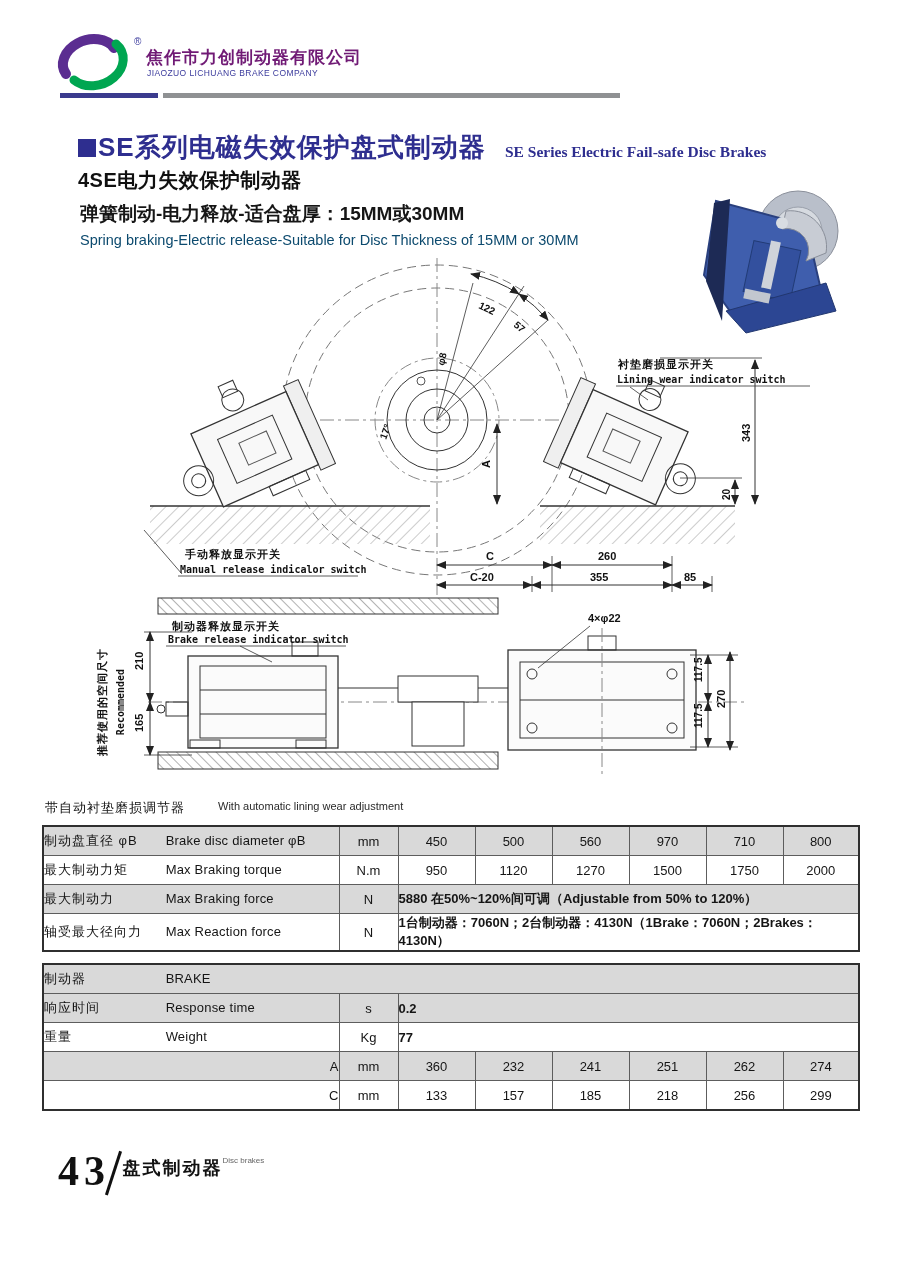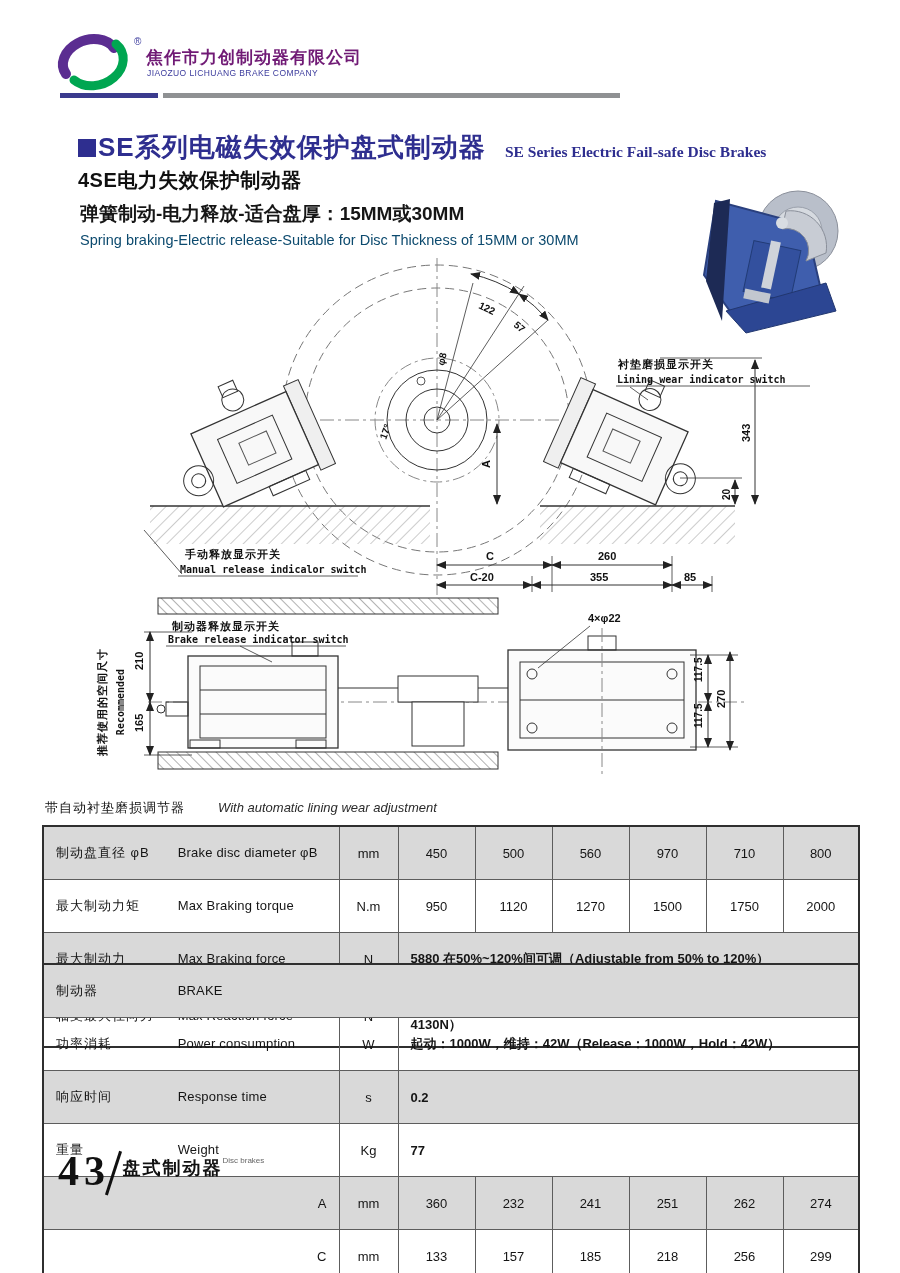--- a/index.html
+++ b/index.html
@@ -16,25 +16,25 @@
   
   #series-title{left:78px;top:130px;font-size:26px;font-weight:bold;color:#2e2e8f;letter-spacing:1px;display:flex;align-items:center;}
   #series-marker{width:18px;height:18px;background:#2e2e8f;margin-right:2px;display:inline-block;}
   #series-title-en{left:505px;top:143px;font-size:15.5px;font-weight:bold;color:#2e2e8f;font-family:"Liberation Serif",serif;}
   #model-title{left:78px;top:167px;font-size:20px;font-weight:bold;color:#101010;letter-spacing:.5px;}
   #feature-cn{left:80px;top:201px;font-size:19px;font-weight:600;color:#161616;}
   #feature-en{left:80px;top:232px;font-size:14.5px;color:#0c4a6e;}
 
   
   #note-cn{left:45px;top:799px;font-size:13px;color:#141414;letter-spacing:1px;}
-  #note-en{left:218px;top:800px;font-size:13px;color:#2a2a2a;font-style:italic;}
+  #note-en{left:218px;top:800px;font-size:11px;color:#2a2a2a;}
 
   
   table.spec{border-collapse:collapse;table-layout:fixed;width:816px;font-size:13px;color:#151515;}
-  table.spec td{border:1px solid #5d5d5d;height:28px;padding:12px;vertical-align:middle;}
+  table.spec td{border:1px solid #5d5d5d;height:28px;padding:0;vertical-align:middle;}
   table.spec{border:2px solid #2f2f2f;}
   td.lab{padding-left:12px;text-align:left;}
   td.lab .cn{display:inline-block;min-width:118px;letter-spacing:1px;}
   td.lab .en{letter-spacing:.2px;}
   td.unit,td.val{text-align:center;}
   td.span-val{padding-left:16px;text-align:left;font-weight:bold;}
   tr.gray td{background:#d9d9d9;}
   td.right-lab{text-align:right;padding-right:12px;}
   #table1{left:42px;top:825px;}
   #table2{left:42px;top:963px;}
@@ -326,27 +326,20 @@
       <col style="width:77px">
         <col style="width:77px">
         <col style="width:76px">
       </colgroup>
     <tbody>
         <tr class="gray">
       <td class="lab" colspan="8">
         <span class="cn">制动器</span>
         <span class="en">BRAKE</span></td>
     </tr>
-    <tr style="height:32px;">
-      <td class="lab">
-        <span class="cn">功率消耗</span>
-        <span class="en">Power consumption</span></td>
-      <td class="unit">W</td>
-      <td class="span-val" colspan="6">起动：1000W，维持：42W（Release：1000W，Hold：42W）</td>
-    </tr>
     <tr class="gray">
       <td class="lab">
         <span class="cn">响应时间</span>
         <span class="en">Response time</span></td>
       <td class="unit">s</td>
       <td class="span-val" colspan="6">0.2</td>
     </tr>
     <tr>
       <td class="lab">
         <span class="cn">重量</span>

